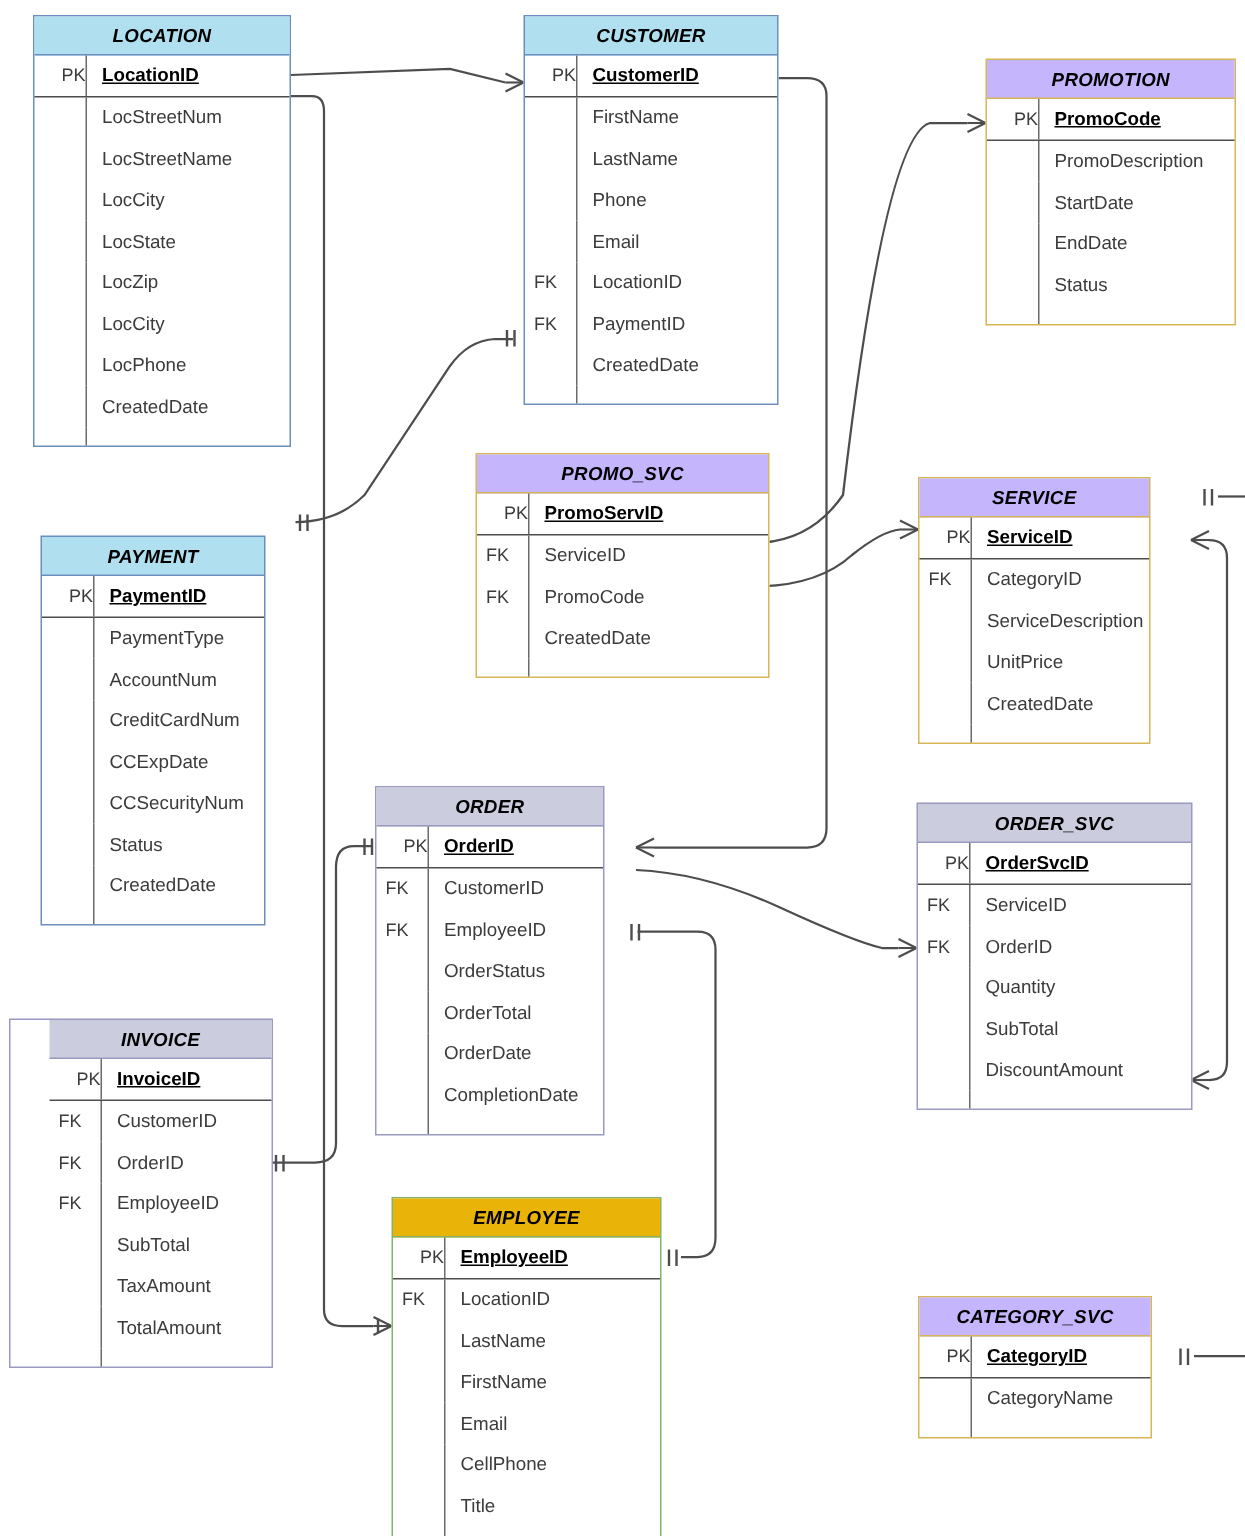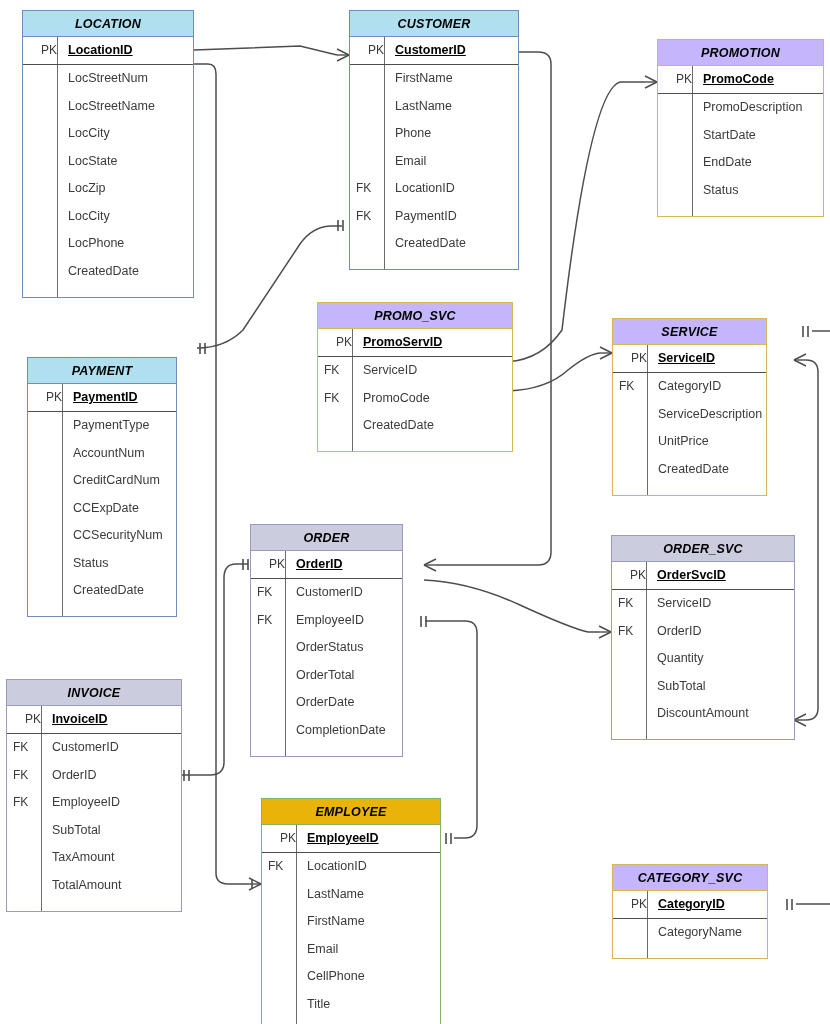--- a/index.html
+++ b/index.html
@@ -473,21 +473,21 @@
         </div>
         <div class="attr-row">
           <div class="key-cell"></div>
           <div class="name-cell">DiscountAmount</div>
         </div>
         <div class="attr-row filler">
           <div class="key-cell"></div>
           <div class="name-cell"></div>
         </div>
       </div>
-      <div class="entity pal-purple" style="left: 6px; top: 679px; width: 176px;">
+      <div class="entity pal-purple" style="left: 6px; top: 679px; width: 176px; padding-left: 26px;">
         <div class="entity-title">INVOICE</div>
         <div class="attr-row pk-row">
           <div class="key-cell">PK</div>
           <div class="name-cell pk-name">InvoiceID</div>
         </div>
         <div class="attr-row">
           <div class="key-cell">FK</div>
           <div class="name-cell">CustomerID</div>
         </div>
         <div class="attr-row">

